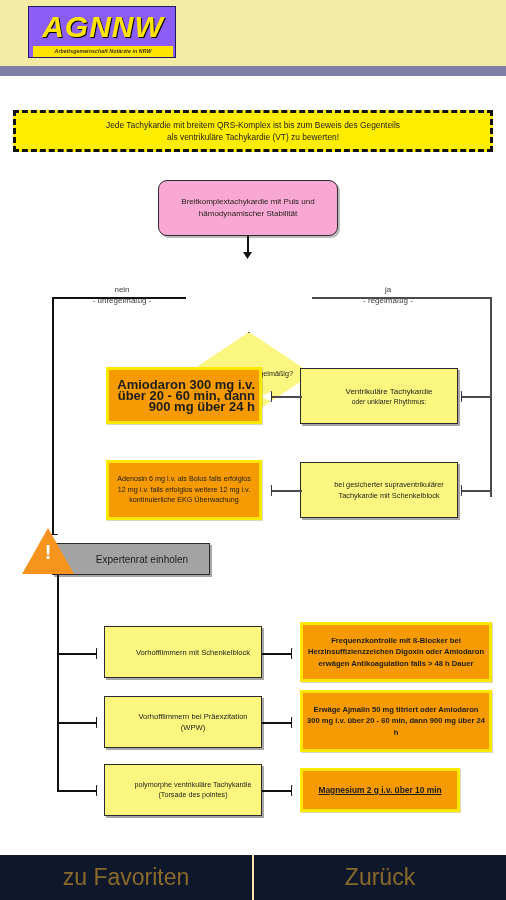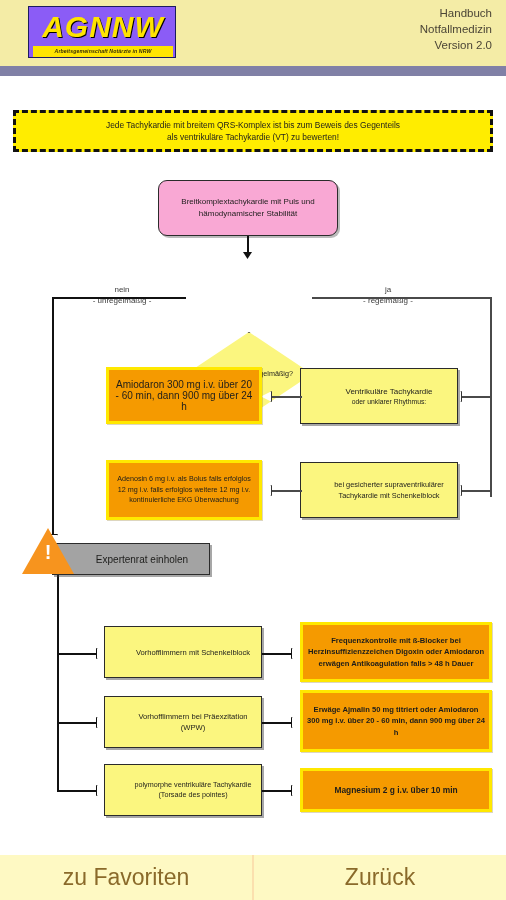--- a/index.html
+++ b/index.html
@@ -140,43 +140,38 @@
   }
   .warn-tri-mark {
     position: absolute; left: 0; top: 14px; width: 54px;
     text-align: center; color: #ffffff;
     font-size: 20px; font-weight: bold; line-height: 22px;
   }
 
   
   .footer {
     position: absolute; left: 0; top: 855px; width: 506px; height: 45px;
-    background: #fef9c3;
+    background: #0f172a;
     display: flex;
   }
   .footer-btn {
     flex: 1; display: flex; align-items: center; justify-content: center;
     color: #8a6a2a; font-size: 23px;
   }
   .footer-sep { width: 2px; background: #fbe0ae; }
 </style>
 </head>
 <body>
 
 <div id="app">
 
   <div class="header">
     <div class="logo">
       <div class="logo-main">AGNNW</div>
       <div class="logo-sub">Arbeitsgemeinschaft Notärzte in NRW</div>
-    </div>
-    <div class="header-title">
-      <div>Handbuch</div>
-      <div>Notfallmedizin</div>
-      <div>Version 2.0</div>
     </div>
   </div>
   <div class="divider-bar"></div>
 
   <div class="canvas">
 
     <div class="warn-banner">
       <div class="warn-banner-text">
         <div>Jede Tachykardie mit breitem QRS-Komplex ist bis zum Beweis des Gegenteils</div>
         <div>als ventrikuläre Tachykardie (VT) zu bewerten!</div>
@@ -226,21 +221,21 @@
         <div style="font-size:8px; line-height:11px;">Ventrikuläre Tachykardie</div>
         <div style="font-size:6.8px; line-height:10px;">oder unklarer Rhythmus:</div>
       </div>
     </div>
 
     <div class="ln ln-h" style="left:268px; top:320px; width:34px;"></div>
     <div class="tri-outline" style="left:261px; top:315px; width:11px; height:11px; background:#fff; border:1.5px solid #333;
         clip-path:polygon(100% 0%,100% 100%,0% 50%);"></div>
 
     <div class="node node-orange" style="left:106px; top:291px; width:156px; height:57px;">
-      <div class="node-text" style="font-size:10px; line-height:11px; font-weight:normal;">Amiodaron 300 mg i.v. über 20 - 60 min, dann 900 mg über 24 h</div>
+      <div class="node-text" style="font-size:13px; line-height:11px; font-weight:bold;text-align:right;">Amiodaron 300 mg i.v. über 20 - 60 min, dann 900 mg über 24 h</div>
     </div>
 
     <div class="node node-yellow" style="left:300px; top:386px; width:158px; height:56px;">
       <div class="node-text" style="font-size:7.4px; line-height:11px;">bei gesicherter supraventrikulärer Tachykardie mit Schenkelblock</div>
     </div>
 
     <div class="ln ln-h" style="left:268px; top:414px; width:34px;"></div>
     <div class="tri-outline" style="left:261px; top:409px; width:11px; height:11px; background:#fff; border:1.5px solid #333;
         clip-path:polygon(100% 0%,100% 100%,0% 50%);"></div>
 
@@ -296,21 +291,21 @@
         clip-path:polygon(0% 0%,0% 100%,100% 50%);"></div>
 
     <div class="node node-yellow" style="left:104px; top:688px; width:158px; height:52px;">
       <div class="node-text" style="font-size:7.2px; line-height:10.5px;">polymorphe ventrikuläre Tachykardie (Torsade des pointes)</div>
     </div>
 
     <div class="ln ln-h ln-dark" style="left:262px; top:714px; width:36px;"></div>
     <div class="tri-outline" style="left:291px; top:709px; width:11px; height:11px; background:#fff; border:1.5px solid #111;
         clip-path:polygon(0% 0%,0% 100%,100% 50%);"></div>
 
-    <div class="node node-orange" style="left:300px; top:692px; width:192px; height:44px;">
+    <div class="node node-orange" style="left:300px; top:692px; width:160px; height:44px;text-decoration:underline;">
       <div class="node-text" style="font-size:8.4px; line-height:12px; font-weight:bold;">Magnesium 2 g i.v. über 10 min</div>
     </div>
 
   </div>
 
   <div class="footer">
     <div class="footer-btn">zu Favoriten</div>
     <div class="footer-sep"></div>
     <div class="footer-btn">Zurück</div>
   </div>

